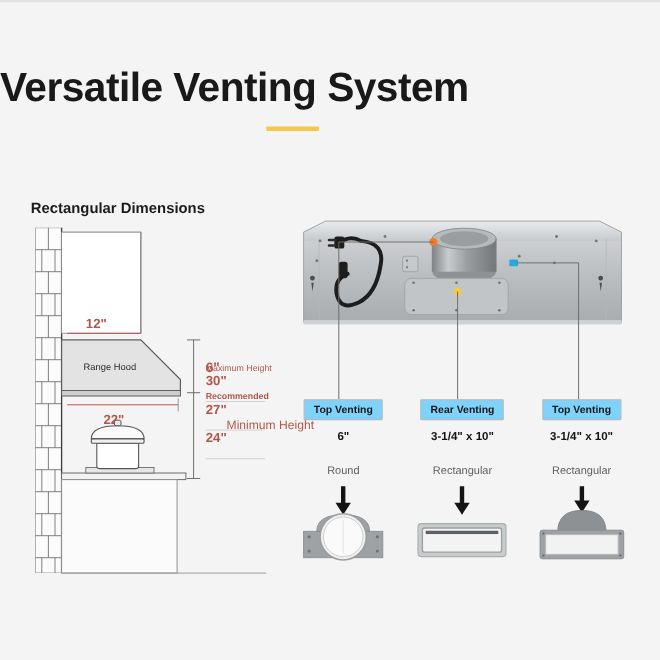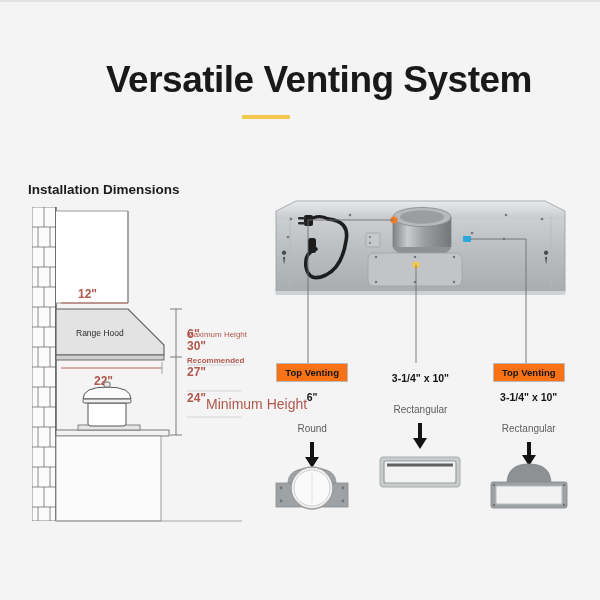--- a/index.html
+++ b/index.html
@@ -6,21 +6,21 @@
   body{
     width:600px;height:600px;
     background:#f4f4f4;
     font-family:"Liberation Sans", sans-serif;
     overflow:hidden;
     position:relative;
   }
   .top-edge{position:absolute;top:0;left:0;width:600px;height:2px;background:#e2e2e2;}
 
   
-  .title-wrap{position:absolute;top:60px;left:0;width:532px;text-align:right;}
+  .title-wrap{position:absolute;top:60px;left:0;width:532px;text-align:left;}
   .title{
     font-size:37px;font-weight:bold;color:#191919;
     letter-spacing:-0.5px;line-height:1.1;margin:0;
     font-family:"Liberation Sans", sans-serif;
   }
   .accent-bar{width:48px;height:4px;background:#f2c94c;margin:14px auto 0;border-radius:1px;}
 
   
   .section-head{
     position:absolute;left:28px;top:182px;
@@ -34,40 +34,40 @@
   
   .right-panel{position:absolute;left:258px;top:195px;width:325px;height:330px;}
 
   .hood-img{position:absolute;left:0;top:0;width:325px;height:125px;}
   .leaders{position:absolute;left:0;top:0;width:325px;height:175px;pointer-events:none;}
 
   
   .cards{position:absolute;left:0;top:168px;width:325px;display:flex;}
   .card{width:108.3px;display:flex;flex-direction:column;align-items:center;}
   .card-label{
-    border:1px solid #b9b9b9;background:#f97316;
+    border:1px solid #b9b9b9;background:#7dd3fc;
     padding:3px 8px 3px;
     font-size:9.5px;font-weight:bold;color:#141414;
     white-space:nowrap;border-radius:1px;
   }
   .card-size{margin-top:9px;font-size:10.5px;font-weight:bold;color:#141414;white-space:nowrap;}
   .card-shape{margin-top:20px;font-size:10px;color:#5e5e5e;}
   .card-art{margin-top:6px;height:76px;display:flex;flex-direction:column;align-items:center;justify-content:flex-start;}
 </style>
 </head>
 <body>
 
 <div class="top-edge"></div>
 
 <div class="title-wrap">
   <h1 class="title">Versatile Venting System</h1>
   <div class="accent-bar"></div>
 </div>
 
-<div class="section-head">Installation Dimensions</div>
+<div class="section-head">Rectangular Dimensions</div>
 
 <div class="diagram">
   <svg width="215" height="320" viewBox="0 0 215 320" xmlns="http://www.w3.org/2000/svg">
     <defs>
       <clipPath id="brickclip">
           <rect x="4" y="2" width="24" height="314"></rect>
         </clipPath>
     </defs>
 
     <g clip-path="url(#brickclip)" stroke="#6f6f6f" stroke-width="0.8" fill="none">
@@ -252,20 +252,21 @@
           <line x1="50" y1="33" x2="50" y2="63" stroke="#dedede" stroke-width="0.8"></line>
           <circle cx="19" cy="48" r="1.4" fill="#6f7275"></circle>
           <circle cx="19" cy="61" r="1.4" fill="#6f7275"></circle>
           <circle cx="81" cy="48" r="1.4" fill="#6f7275"></circle>
           <circle cx="81" cy="61" r="1.4" fill="#6f7275"></circle>
         </svg>
       </div>
     </div>
 
     <div class="card">
+      <div class="card-label">Rear Venting</div>
       <div class="card-size">3-1/4" x 10"</div>
       <div class="card-shape">Rectangular</div>
       <div class="card-art">
         <svg width="100" height="76" viewBox="0 0 100 76" xmlns="http://www.w3.org/2000/svg">
           <path d="M50 2 L50 18" stroke="#141414" stroke-width="4"></path>
           <path d="M43 17 L57 17 L50 28 Z" fill="#141414"></path>
           <rect x="10" y="36" width="80" height="30" rx="3" fill="#c9cccd" stroke="#aaadae" stroke-width="1"></rect>
           <rect x="14" y="40" width="72" height="22" rx="2" fill="#f3f3f3" stroke="#9b9e9f" stroke-width="1.2"></rect>
           <rect x="17" y="42.5" width="66" height="3" fill="#5e6163"></rect>
         </svg>
@@ -292,15 +293,15 @@
     </div>
 
   </div>
 </div>
 
 <div>
   <div style="position:absolute;left:187px;top:330px;font-size:8px;color:#b0574c;">Maximum Height</div>
   <div style="position:absolute;left:187px;top:339px;font-size:12px;font-weight:bold;color:#b0574c;">30"</div>
   <div style="position:absolute;left:187px;top:356px;font-size:8px;color:#b0574c;font-weight:bold;">Recommended</div>
   <div style="position:absolute;left:187px;top:365px;font-size:12px;font-weight:bold;color:#b0574c;">27"</div>
-  <div style="position:absolute;left:187px;top:396px;font-size:14px;color:#b0574c;padding-left:19px;">Minimum Height</div>
+  <div style="position:absolute;left:187px;top:381px;font-size:11px;color:#b0574c;padding-left:19px;">Minimum Height</div>
   <div style="position:absolute;left:187px;top:391px;font-size:12px;font-weight:bold;color:#b0574c;">24"</div>
 </div>
 
 </body></html>

